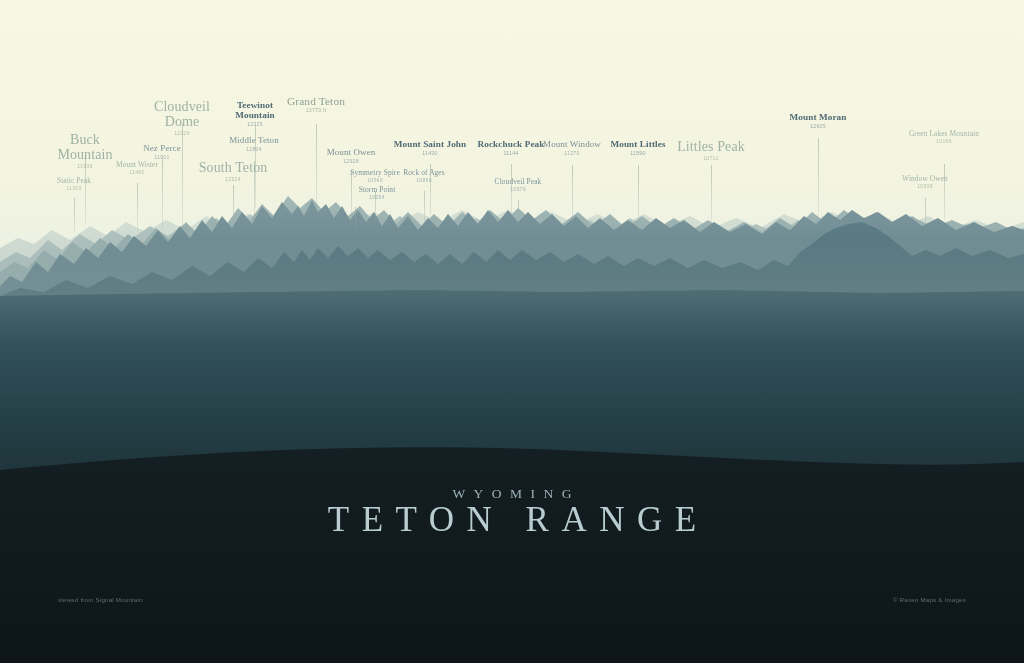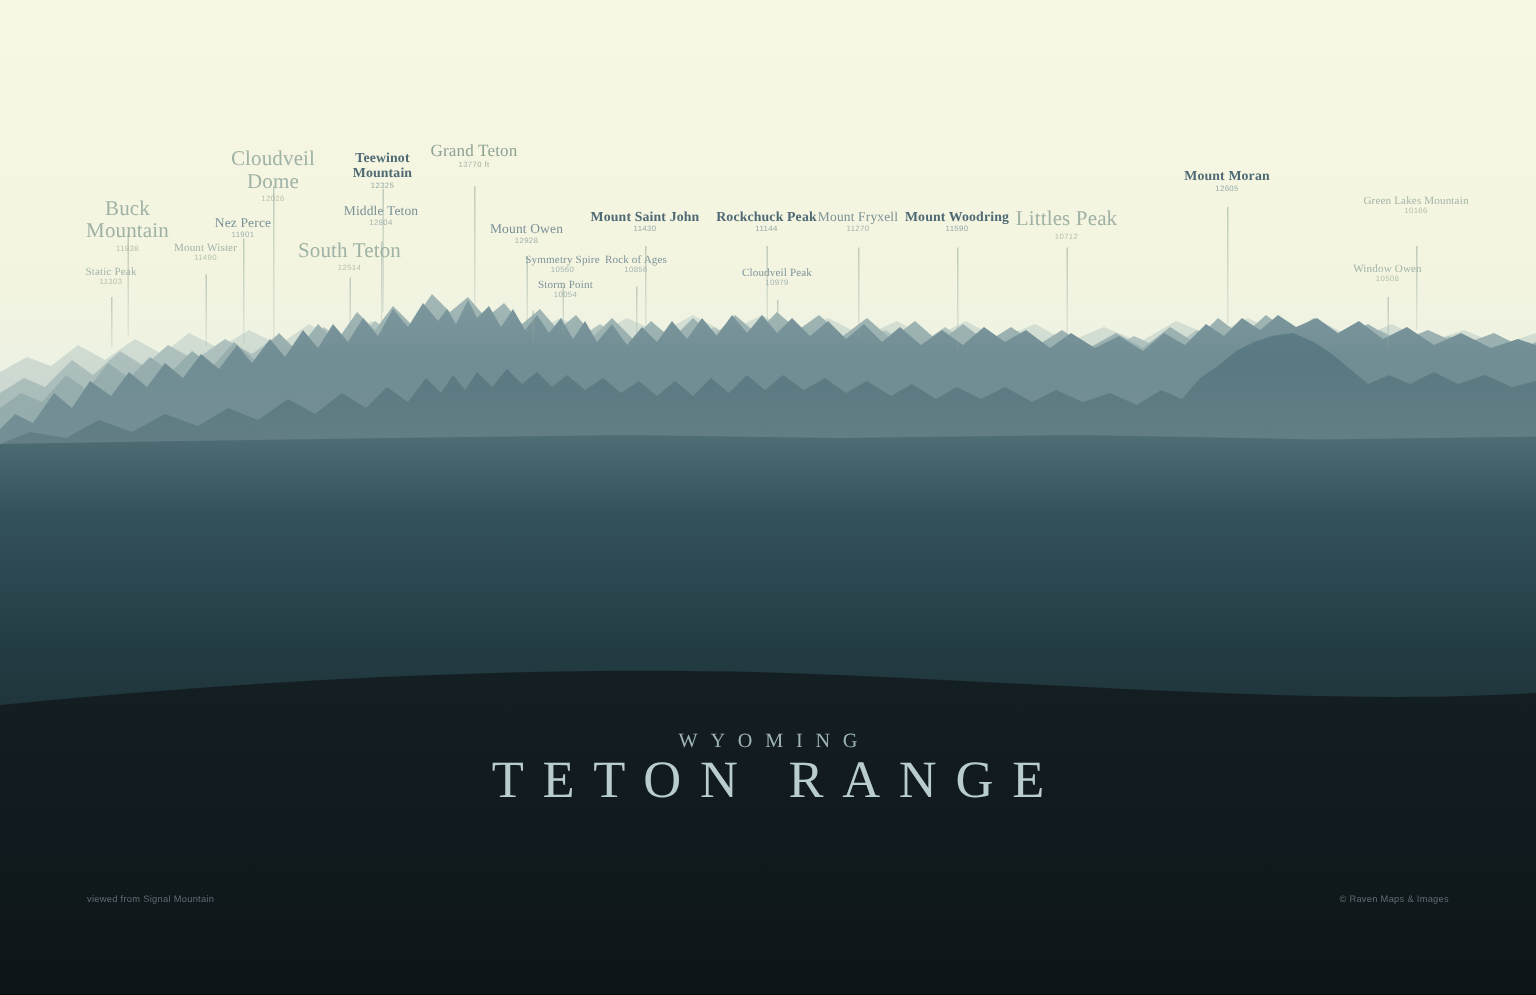--- a/index.html
+++ b/index.html
@@ -316,26 +316,26 @@
         <span class="peak-name" style="white-space: normal;">Rockchuck Peak</span>
         <span class="peak-elev">11144</span>
       </div>
       <div class="leader" style="left: 511px; top: 164px; height: 52px;"></div>
       <div class="peak-label tier-small" style="left: 518px; top: 178px; width: 78px; margin-left: 0px;">
         <span class="peak-name" style="white-space: normal;">Cloudveil Peak</span>
         <span class="peak-elev">10979</span>
       </div>
       <div class="leader" style="left: 518px; top: 200px; height: 22px;"></div>
       <div class="peak-label tier-mid" style="left: 572px; top: 140px; width: 78px; margin-left: 0px;">
-        <span class="peak-name" style="white-space: normal;">Mount Fryxell</span>
+        <span class="peak-name" style="white-space: normal;">Mount Window</span>
         <span class="peak-elev">11270</span>
       </div>
       <div class="leader" style="left: 572px; top: 165px; height: 62px;"></div>
       <div class="peak-label tier-major" style="left: 638px; top: 140px; width: 78px; margin-left: 0px;">
-        <span class="peak-name" style="white-space: normal;">Mount Woodring</span>
+        <span class="peak-name" style="white-space: normal;">Mount Littles</span>
         <span class="peak-elev">11590</span>
       </div>
       <div class="leader" style="left: 638px; top: 165px; height: 68px;"></div>
       <div class="peak-label tier-soft" style="left: 711px; top: 140px; width: 78px; margin-left: 0px;">
         <span class="peak-name" style="white-space: normal;">Littles Peak</span>
         <span class="peak-elev">10712</span>
       </div>
       <div class="leader" style="left: 711px; top: 165px; height: 62px;"></div>
       <div class="peak-label tier-major" style="left: 818px; top: 113px; width: 78px; margin-left: 0px;">
         <span class="peak-name" style="white-space: normal;">Mount Moran</span>

